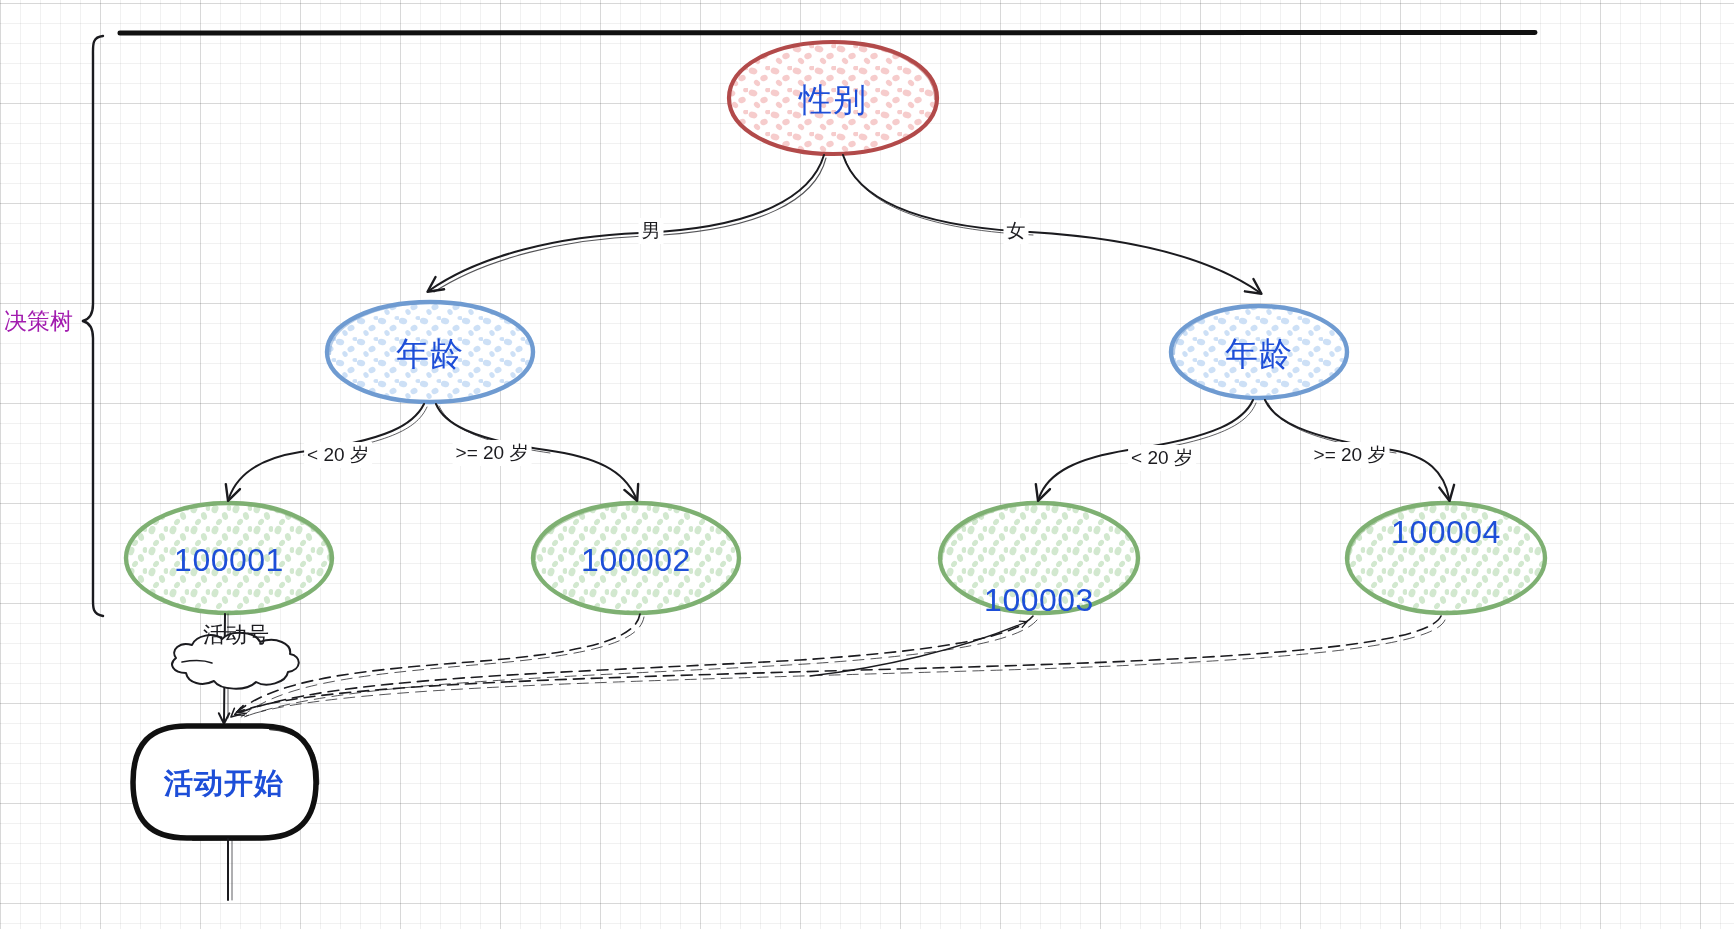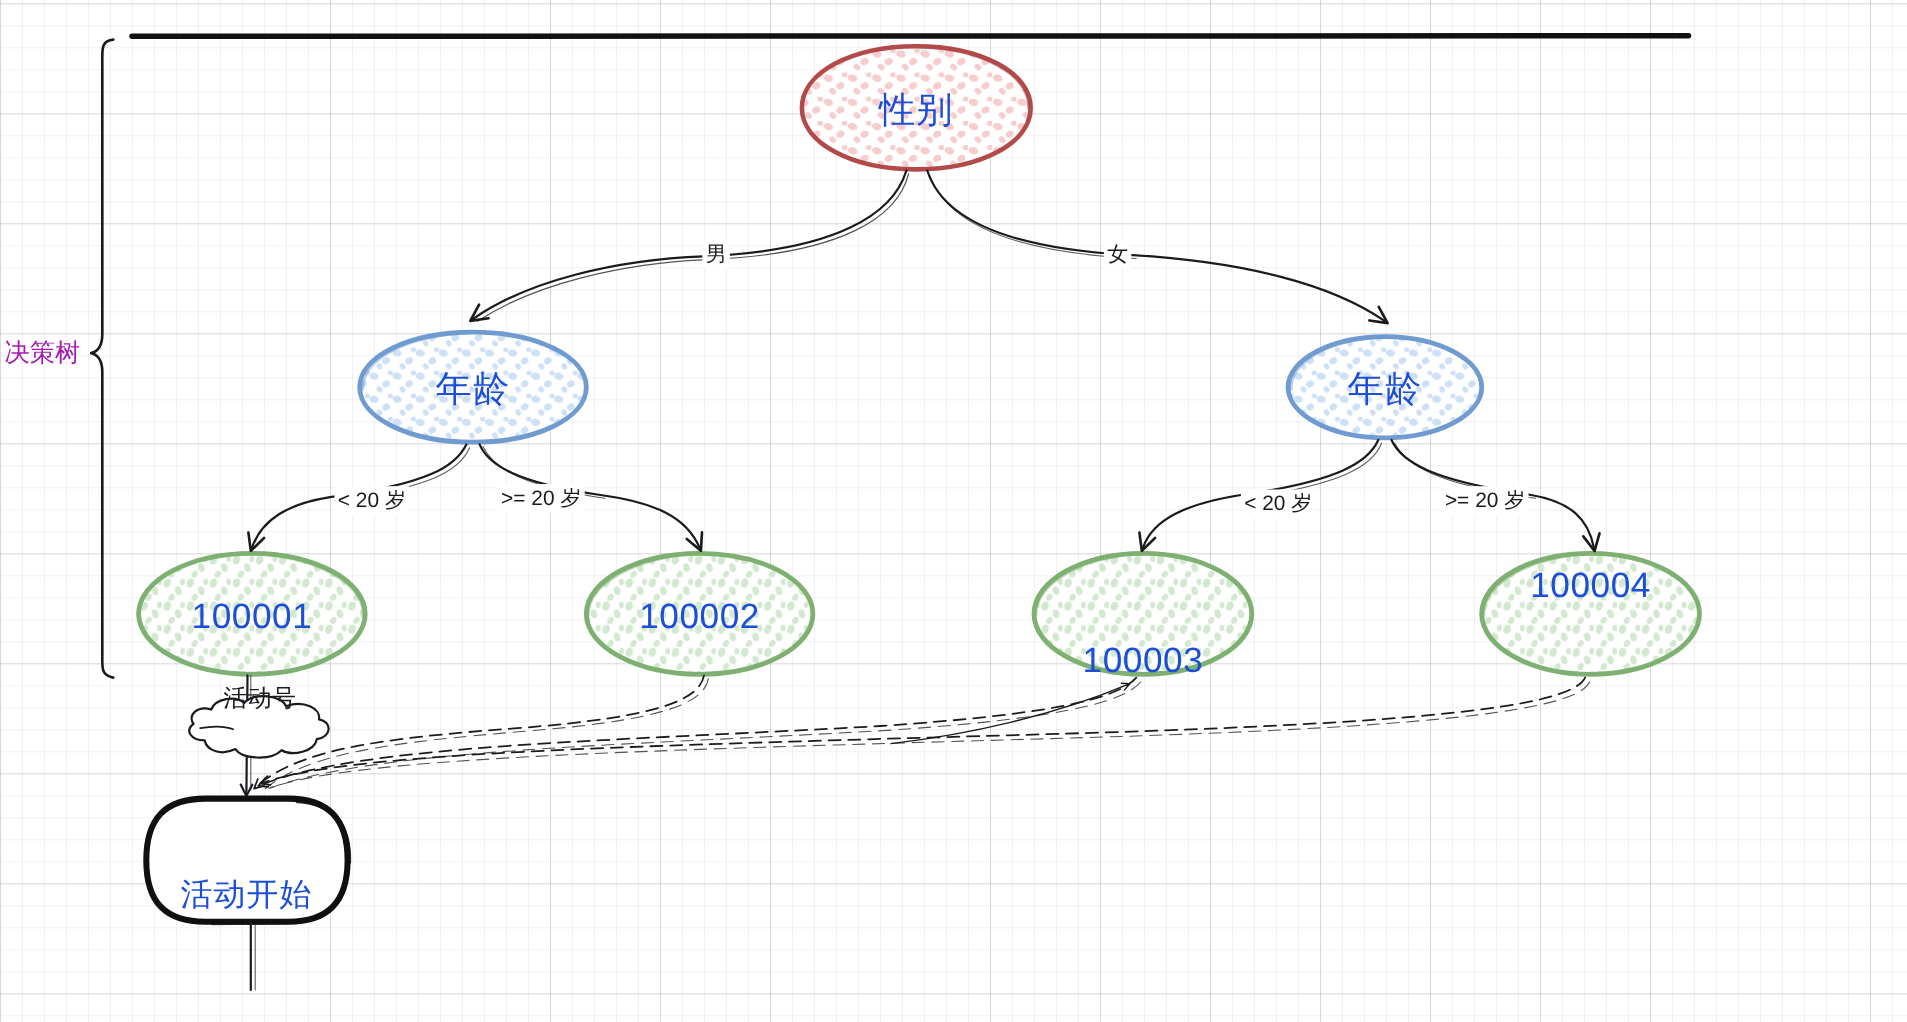--- a/index.html
+++ b/index.html
@@ -295,21 +295,21 @@
     <div class="node-label label-cjk-lg" style="left:1259px; top:354px;">年龄</div>
 
     <div class="node-label label-num" style="left:229px; top:560px;">100001</div>
 
     <div class="node-label label-num" style="left:636px; top:560px;">100002</div>
 
     <div class="node-label label-num" style="left:1039px; top:560px;margin-top:40px;">100003</div>
 
     <div class="node-label label-num" style="left:1446px; top:532px;">100004</div>
 
-    <div class="node-label label-cjk-md" style="left:224px; top:814px;">活动开始</div>
+    <div class="node-label label-cjk-md" style="left:224px; top:784px;font-weight:bold;">活动开始</div>
 
     <div class="callout-label" style="left:236px; top:635px;">活动号</div>
 
     <div class="edge-label" style="left:651px; top:231px;">男</div>
 
     <div class="edge-label" style="left:1016px; top:231px;">女</div>
 
     <div class="edge-label" style="left:338px; top:455px;">&lt; 20 岁</div>
 
     <div class="edge-label" style="left:492px; top:453px;">&gt;= 20 岁</div>

